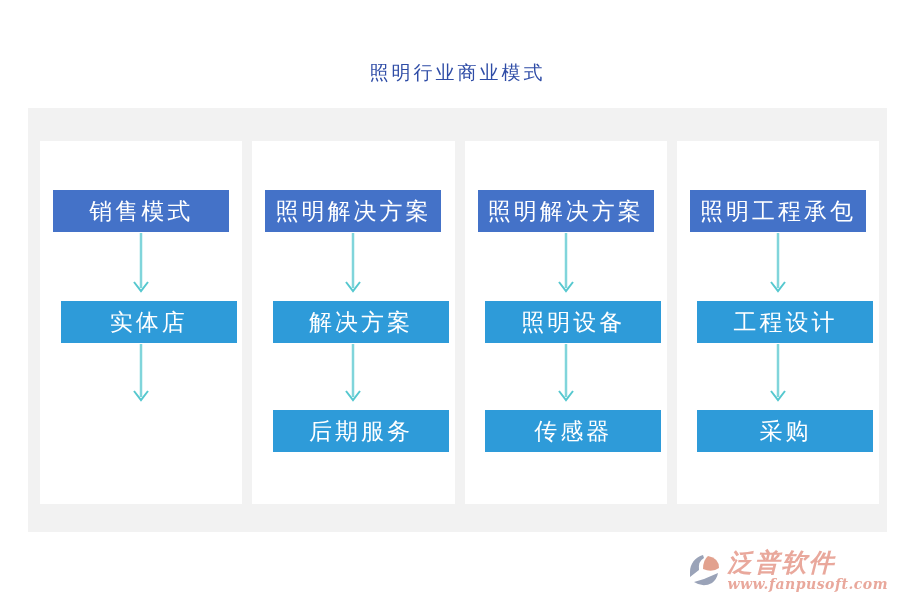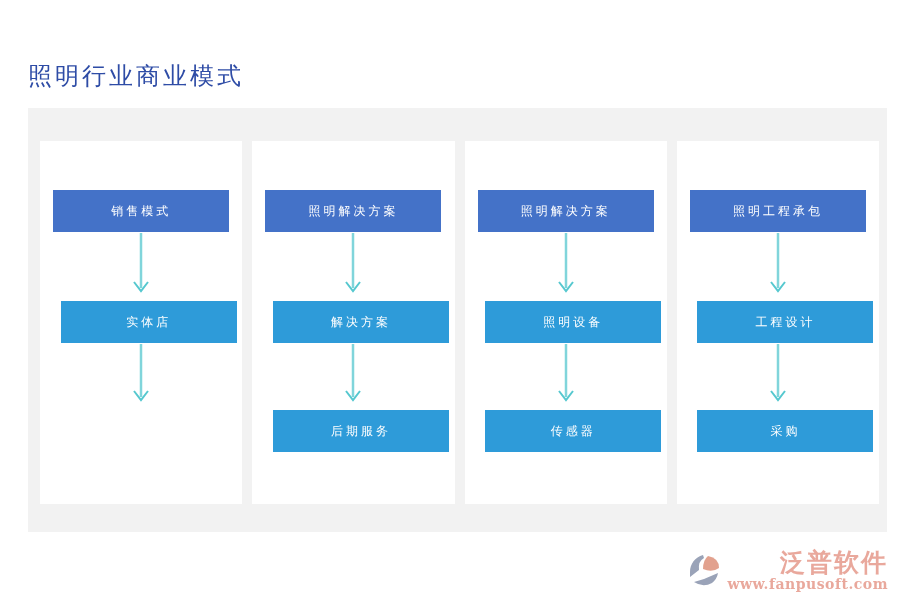--- a/index.html
+++ b/index.html
@@ -3,58 +3,59 @@
 <meta charset="utf-8">
 <style>
   html,body{margin:0;padding:0;}
   body{
     width:900px;height:600px;position:relative;overflow:hidden;
     background:#ffffff;
     font-family:"DejaVu Serif","Liberation Serif",serif;
   }
   .title{
     position:absolute;left:28px;top:60px;width:859px;
-    font-size:24px;letter-spacing:3px;
+    text-align:center;
+    font-size:19px;letter-spacing:3px;
     color:var(--title-color,#2E4CA6);
   }
   .panel{
     position:absolute;left:28px;top:108px;width:859px;height:424px;
     background:var(--panel-bg,#F2F2F2);
     box-sizing:border-box;
     padding:33px 8px 28px 12px;
     display:flex;gap:10px;
   }
   .card{
     flex:1 1 0;background:var(--card-bg,#FFFFFF);
     box-sizing:border-box;
     padding-top:49px;
     display:flex;flex-direction:column;align-items:center;
   }
   .box{
     width:176px;height:42px;
     display:flex;align-items:center;justify-content:center;
-    color:#ffffff;font-size:12px;letter-spacing:3px;
+    color:#ffffff;font-size:23px;letter-spacing:3px;
     flex:0 0 auto;
   }
   .box.header{background:var(--header-box,#4472C8);}
   .box.item{background:var(--item-box,#2E9BD9);margin-left:15px;}
   .arrow{
     flex:0 0 auto;
     display:flex;align-items:flex-start;justify-content:center;
   }
   .arrow.a1{height:69px;}
   .arrow.a2{height:67px;}
   .arrow svg{display:block;}
   .arrow .shaft{stroke:var(--arrow,#56C8CF);stroke-width:2.5;opacity:.75;}
   .arrow .head{stroke:var(--arrow,#56C8CF);stroke-width:2;fill:none;}
   .footer{
     position:absolute;right:12px;bottom:8px;
     display:flex;align-items:center;gap:4px;
   }
-  .logo-col{display:flex;flex-direction:column;align-items:flex-end;}
+  .logo-col{display:flex;flex-direction:column;align-items:flex-start;font-style:italic;}
   .logo-text{
     font-size:25px;font-weight:bold;letter-spacing:2px;line-height:1.05;
     color:var(--logo-color,#E9A89C);
   }
   .logo-url{
     font-size:14px;font-weight:bold;letter-spacing:.5px;
     color:var(--logo-color,#E9A89C);
     font-family:"DejaVu Serif","Liberation Serif",serif;
   }
 </style>

